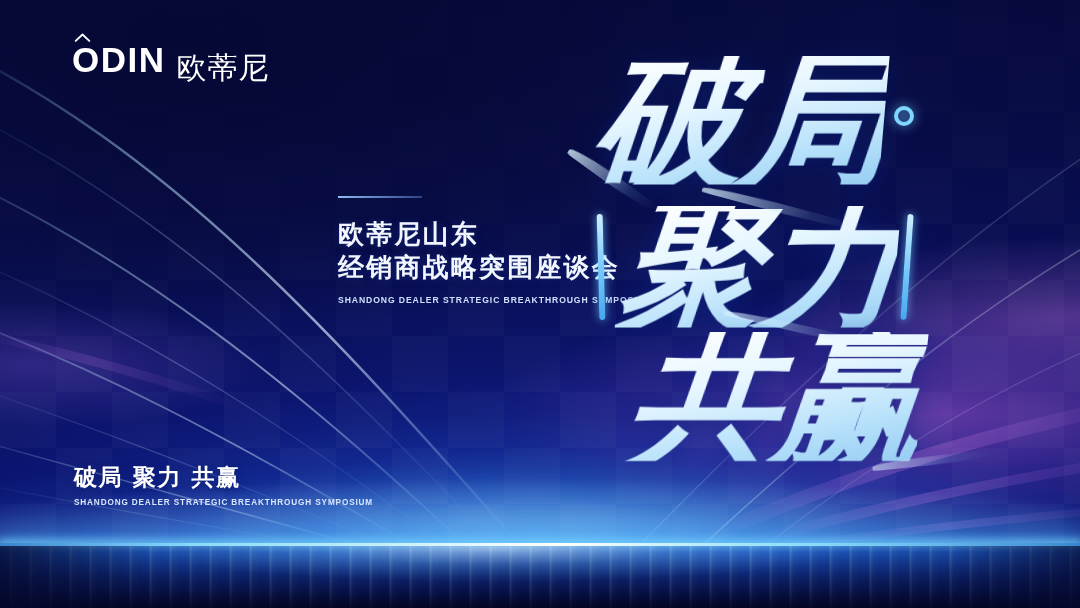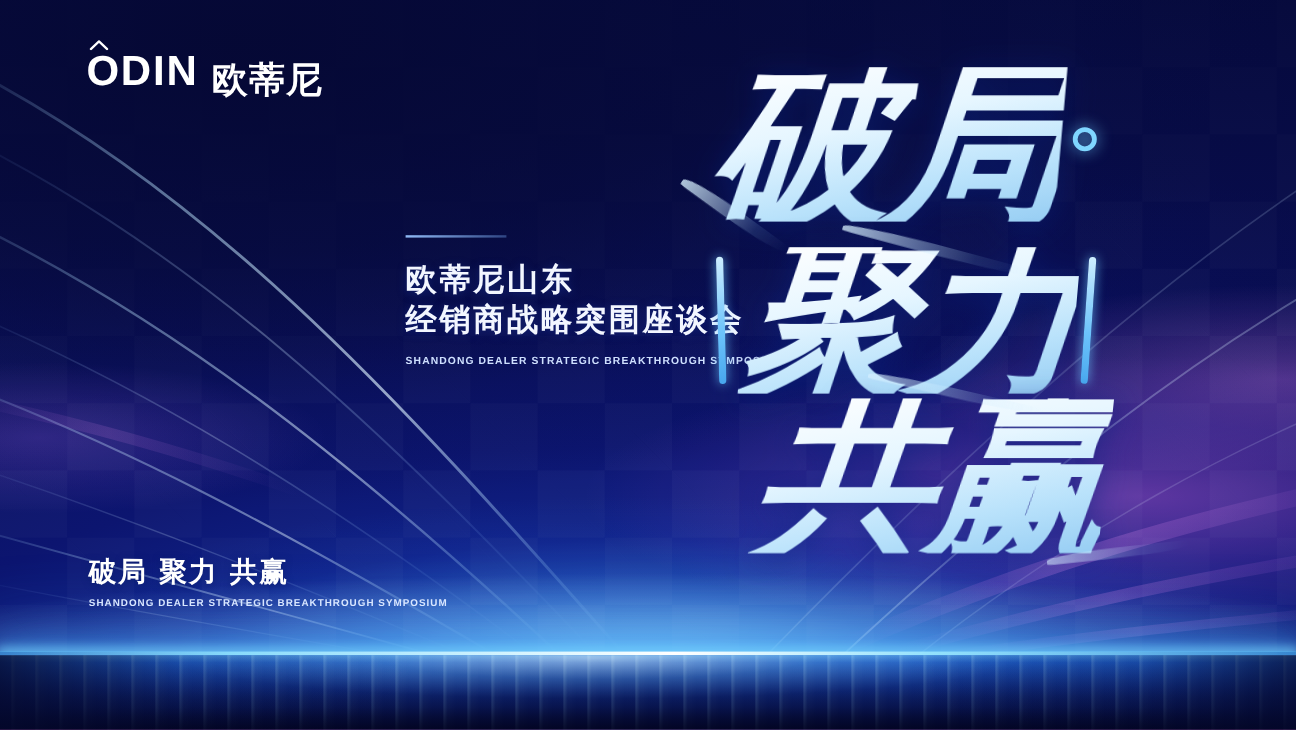--- a/index.html
+++ b/index.html
@@ -10,21 +10,21 @@
   }
   body {
     font-family: "Liberation Sans", "DejaVu Sans", sans-serif;
   }
 
   #stage {
     position: relative;
     width: 1080px;
     height: 608px;
     overflow: hidden;
-    background: #be185d;
+    background: #4d7c0f;
   }
 
   
 
   .layer {
     position: absolute;
     inset: 0;
     pointer-events: none;
   }
 
@@ -159,21 +159,21 @@
   #logo .mark .hat {
     position: absolute;
     left: 2px;
     top: -9px;
     width: 17px;
     height: 9px;
   }
   #logo .cn {
     color: #ffffff;
     font-size: 30px;
-    font-weight: 700;
+    font-weight: 400;
     letter-spacing: 1px;
     line-height: 1;
     font-family: "DejaVu Sans", "Liberation Sans", sans-serif;
     margin-top: 17px;
   }
 
   
   #title-block {
     position: absolute;
     left: 338px;

